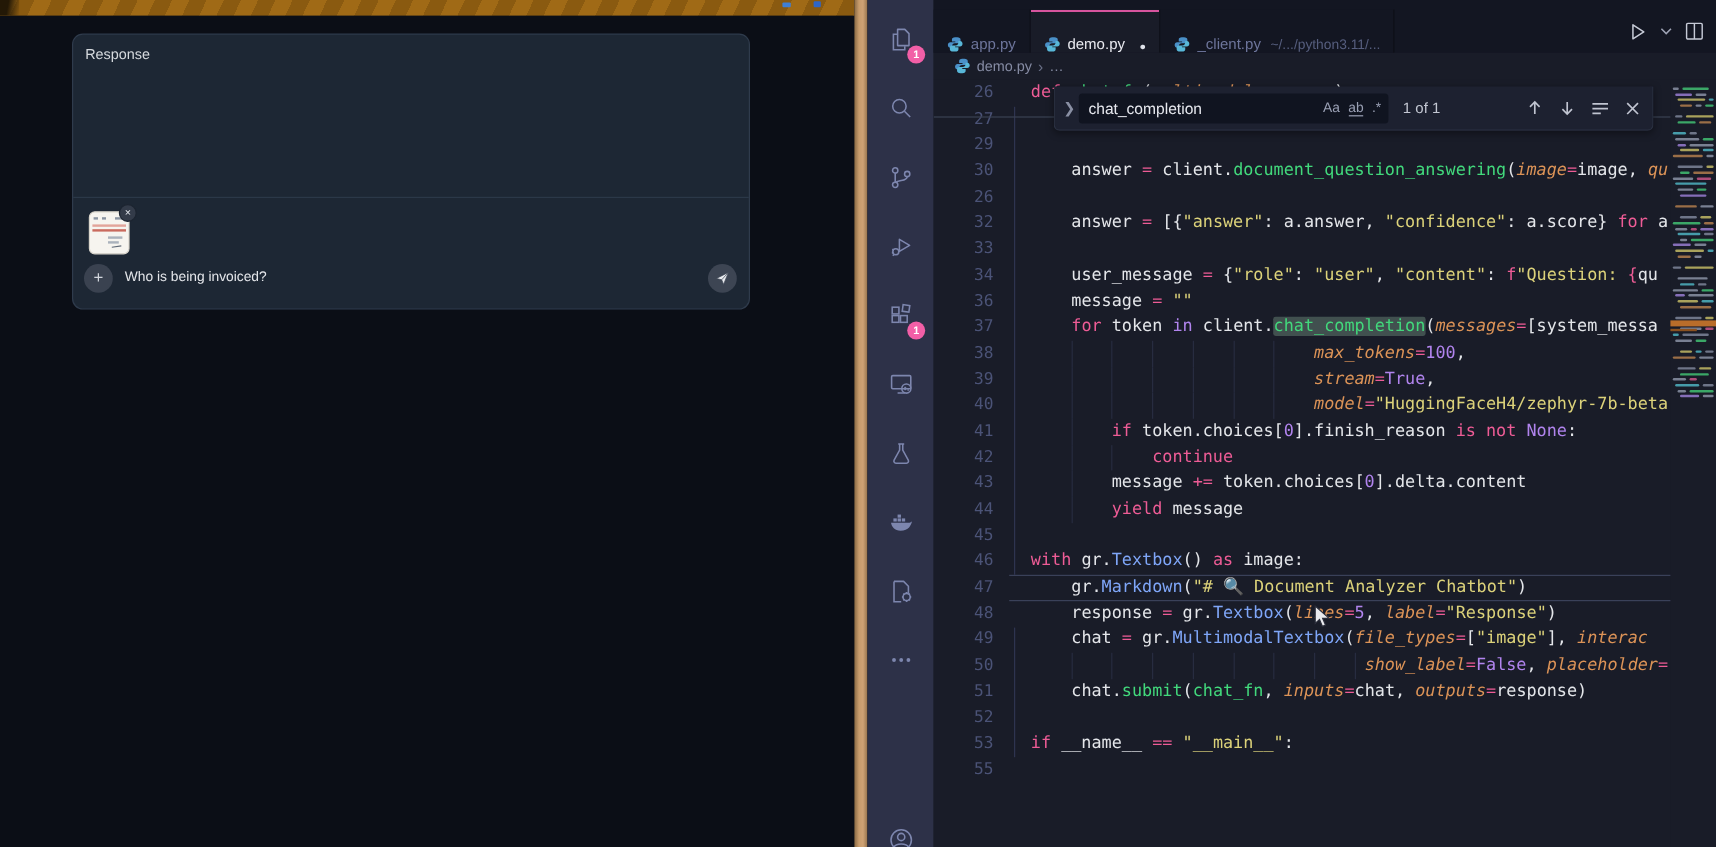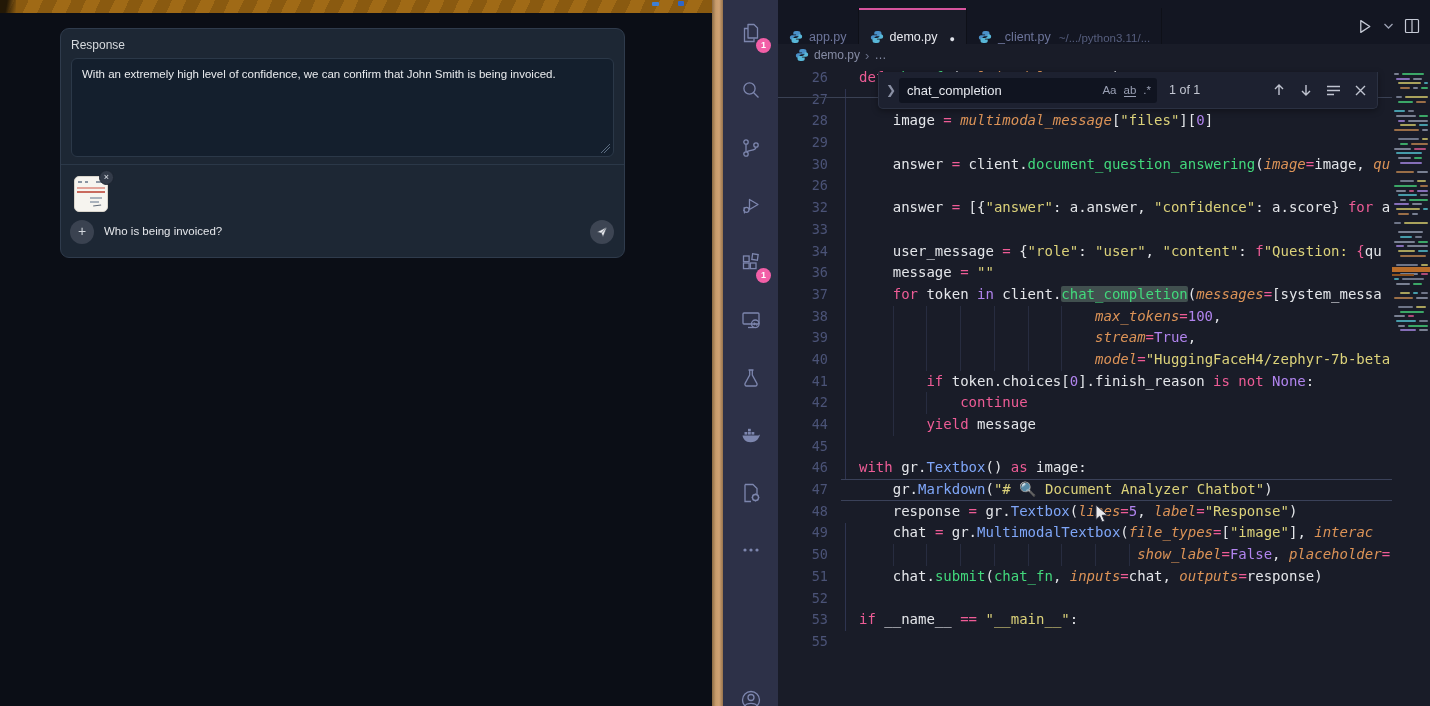--- a/index.html
+++ b/index.html
@@ -114,24 +114,20 @@
 
   <div class="gradio-pane">
     <div class="browser-strip">
       <div class="notch"></div>
       <div class="strip-blue1"></div>
       <div class="strip-blue2"></div>
     </div>
 
     <div class="form-container">
       <div class="block-label">Response</div>
-      <div class="response-textarea">
-        <span>With an extremely high level of confidence, we can confirm that John Smith is being invoiced.</span>
-        <div class="resize-handle"></div>
-      </div>
       <div class="form-divider"></div>
 
       <div class="chat-block">
         <div class="thumb">
           <div class="t-dash"></div>
           <div class="t-red1"></div>
           <div class="t-red2"></div>
           <div class="t-gray1"></div>
           <div class="t-gray2"></div>
           <div class="t-sig"></div>
@@ -306,34 +302,34 @@
         <span>…</span>
       </div>
 
       <div class="codearea">
         <div class="rule97"></div>
         <div class="block-guide" style="top:23px;height:390px;"></div>
         <div class="block-guide" style="top:457px;height:108px;"></div>
         <div class="code-lines" id="code-lines">
             <div class="cl"><span class="num">26</span><span class="content" style="padding-left: 0px;"><span class="tk-p">def</span><span class="tk-w"> </span><span class="tk-g">chat_fn</span><span class="tk-w">(</span><span class="tk-o">multimodal_message</span><span class="tk-w">):</span></span></div>
             <div class="cl"><span class="num">27</span><span class="content" style="padding-left: 0px;"></span></div>
-            <div class="cl"><span class="num">28</span><span class="content" style="padding-left: 33.72px;"><span class="tk-w">image </span><span class="tk-p">= </span><span class="tk-o">multimodal_message</span><span class="tk-w">[</span><span class="tk-y">"files"</span><span class="tk-w">][</span><span class="tk-pu">0</span><span class="tk-w">]</span></span></div>
             <div class="cl"><span class="num">29</span><span class="content" style="padding-left: 0px;"></span></div>
             <div class="cl"><span class="num">30</span><span class="content" style="padding-left: 33.72px;"><span class="tk-w">answer </span><span class="tk-p">= </span><span class="tk-w">client.</span><span class="tk-g">document_question_answering</span><span class="tk-w">(</span><span class="tk-o">image</span><span class="tk-p">=</span><span class="tk-w">image, </span><span class="tk-o">qu</span></span></div>
             <div class="cl"><span class="num">26</span><span class="content" style="padding-left: 0px;"></span></div>
             <div class="cl"><span class="num">32</span><span class="content" style="padding-left: 33.72px;"><span class="tk-w">answer </span><span class="tk-p">= </span><span class="tk-w">[{</span><span class="tk-y">"answer"</span><span class="tk-w">: a.answer, </span><span class="tk-y">"confidence"</span><span class="tk-w">: a.score} </span><span class="tk-p">for</span><span class="tk-w"> a</span></span></div>
             <div class="cl"><span class="num">33</span><span class="content" style="padding-left: 0px;"></span></div>
             <div class="cl"><span class="num">34</span><span class="content" style="padding-left: 33.72px;"><span class="tk-w">user_message </span><span class="tk-p">= </span><span class="tk-w">{</span><span class="tk-y">"role"</span><span class="tk-w">: </span><span class="tk-y">"user"</span><span class="tk-w">, </span><span class="tk-y">"content"</span><span class="tk-w">: </span><span class="tk-p">f</span><span class="tk-y">"Question: </span><span class="tk-p">{</span><span class="tk-w">qu</span></span></div>
             <div class="cl"><span class="num">36</span><span class="content" style="padding-left: 33.72px;"><span class="tk-w">message </span><span class="tk-p">= </span><span class="tk-y">""</span></span></div>
             <div class="cl"><span class="num">37</span><span class="content" style="padding-left: 33.72px;"><span class="tk-p">for</span><span class="tk-w"> token </span><span class="tk-pu">in</span><span class="tk-w"> client.</span><span class="tk-m">chat_completion</span><span class="tk-w">(</span><span class="tk-o">messages</span><span class="tk-p">=</span><span class="tk-w">[system_messa</span></span></div>
             <div class="cl"><div class="iguide" style="left: 114.72px;"></div><div class="iguide" style="left: 148.44px;"></div><div class="iguide" style="left: 182.16px;"></div><div class="iguide" style="left: 215.88px;"></div><div class="iguide" style="left: 249.6px;"></div><div class="iguide" style="left: 283.32px;"></div><span class="num">38</span><span class="content" style="padding-left: 236.04px;"><span class="tk-o">max_tokens</span><span class="tk-p">=</span><span class="tk-pu">100</span><span class="tk-w">,</span></span></div>
             <div class="cl"><div class="iguide" style="left: 114.72px;"></div><div class="iguide" style="left: 148.44px;"></div><div class="iguide" style="left: 182.16px;"></div><div class="iguide" style="left: 215.88px;"></div><div class="iguide" style="left: 249.6px;"></div><div class="iguide" style="left: 283.32px;"></div><span class="num">39</span><span class="content" style="padding-left: 236.04px;"><span class="tk-o">stream</span><span class="tk-p">=</span><span class="tk-pu">True</span><span class="tk-w">,</span></span></div>
             <div class="cl"><div class="iguide" style="left: 114.72px;"></div><div class="iguide" style="left: 148.44px;"></div><div class="iguide" style="left: 182.16px;"></div><div class="iguide" style="left: 215.88px;"></div><div class="iguide" style="left: 249.6px;"></div><div class="iguide" style="left: 283.32px;"></div><span class="num">40</span><span class="content" style="padding-left: 236.04px;"><span class="tk-o">model</span><span class="tk-p">=</span><span class="tk-y">"HuggingFaceH4/zephyr-7b-beta</span></span></div>
             <div class="cl"><div class="iguide" style="left: 114.72px;"></div><span class="num">41</span><span class="content" style="padding-left: 67.44px;"><span class="tk-p">if</span><span class="tk-w"> token.choices[</span><span class="tk-pu">0</span><span class="tk-w">].finish_reason </span><span class="tk-p">is</span><span class="tk-w"> </span><span class="tk-p">not</span><span class="tk-w"> </span><span class="tk-pu">None</span><span class="tk-w">:</span></span></div>
             <div class="cl"><div class="iguide" style="left: 114.72px;"></div><div class="iguide" style="left: 148.44px;"></div><span class="num">42</span><span class="content" style="padding-left: 101.16px;"><span class="tk-p">continue</span></span></div>
+            <div class="cl"><div class="iguide" style="left: 114.72px;"></div><span class="num">43</span><span class="content" style="padding-left: 67.44px;"><span class="tk-w">message </span><span class="tk-p">+=</span><span class="tk-w"> token.choices[</span><span class="tk-pu">0</span><span class="tk-w">].delta.content</span></span></div>
             <div class="cl"><div class="iguide" style="left: 114.72px;"></div><span class="num">44</span><span class="content" style="padding-left: 67.44px;"><span class="tk-p">yield</span><span class="tk-w"> message</span></span></div>
             <div class="cl"><span class="num">45</span><span class="content" style="padding-left: 0px;"></span></div>
             <div class="cl"><span class="num">46</span><span class="content" style="padding-left: 0px;"><span class="tk-p">with</span><span class="tk-w"> gr.</span><span class="tk-b">Textbox</span><span class="tk-w">() </span><span class="tk-p">as</span><span class="tk-w"> image:</span></span></div>
             <div class="cl"><div class="cur-line" style="top: 0px; position: absolute;"></div><span class="num">47</span><span class="content" style="padding-left: 33.72px;"><span class="tk-w">gr.</span><span class="tk-b">Markdown</span><span class="tk-w">(</span><span class="tk-y">"# 🔍 Document Analyzer Chatbot"</span><span class="tk-w">)</span></span></div>
             <div class="cl"><span class="num">48</span><span class="content" style="padding-left: 33.72px;"><span class="tk-w">response </span><span class="tk-p">= </span><span class="tk-w">gr.</span><span class="tk-b">Textbox</span><span class="tk-w">(</span><span class="tk-o">lines</span><span class="tk-p">=</span><span class="tk-pu">5</span><span class="tk-w">, </span><span class="tk-o">label</span><span class="tk-p">=</span><span class="tk-y">"Response"</span><span class="tk-w">)</span></span></div>
             <div class="cl"><span class="num">49</span><span class="content" style="padding-left: 33.72px;"><span class="tk-w">chat </span><span class="tk-p">= </span><span class="tk-w">gr.</span><span class="tk-b">MultimodalTextbox</span><span class="tk-w">(</span><span class="tk-o">file_types</span><span class="tk-p">=</span><span class="tk-w">[</span><span class="tk-y">"image"</span><span class="tk-w">], </span><span class="tk-o">interac</span></span></div>
             <div class="cl"><div class="iguide" style="left: 114.72px;"></div><div class="iguide" style="left: 148.44px;"></div><div class="iguide" style="left: 182.16px;"></div><div class="iguide" style="left: 215.88px;"></div><div class="iguide" style="left: 249.6px;"></div><div class="iguide" style="left: 283.32px;"></div><div class="iguide" style="left: 317.04px;"></div><div class="iguide" style="left: 350.76px;"></div><span class="num">50</span><span class="content" style="padding-left: 278.19px;"><span class="tk-o">show_label</span><span class="tk-p">=</span><span class="tk-pu">False</span><span class="tk-w">, </span><span class="tk-o">placeholder</span><span class="tk-p">=</span></span></div>
             <div class="cl"><span class="num">51</span><span class="content" style="padding-left: 33.72px;"><span class="tk-w">chat.</span><span class="tk-g">submit</span><span class="tk-w">(</span><span class="tk-g">chat_fn</span><span class="tk-w">, </span><span class="tk-o">inputs</span><span class="tk-p">=</span><span class="tk-w">chat, </span><span class="tk-o">outputs</span><span class="tk-p">=</span><span class="tk-w">response)</span></span></div>
             <div class="cl"><span class="num">52</span><span class="content" style="padding-left: 0px;"></span></div>
             <div class="cl"><span class="num">53</span><span class="content" style="padding-left: 0px;"><span class="tk-p">if</span><span class="tk-w"> __name__ </span><span class="tk-p">==</span><span class="tk-w"> </span><span class="tk-y">"__main__"</span><span class="tk-w">:</span></span></div>

